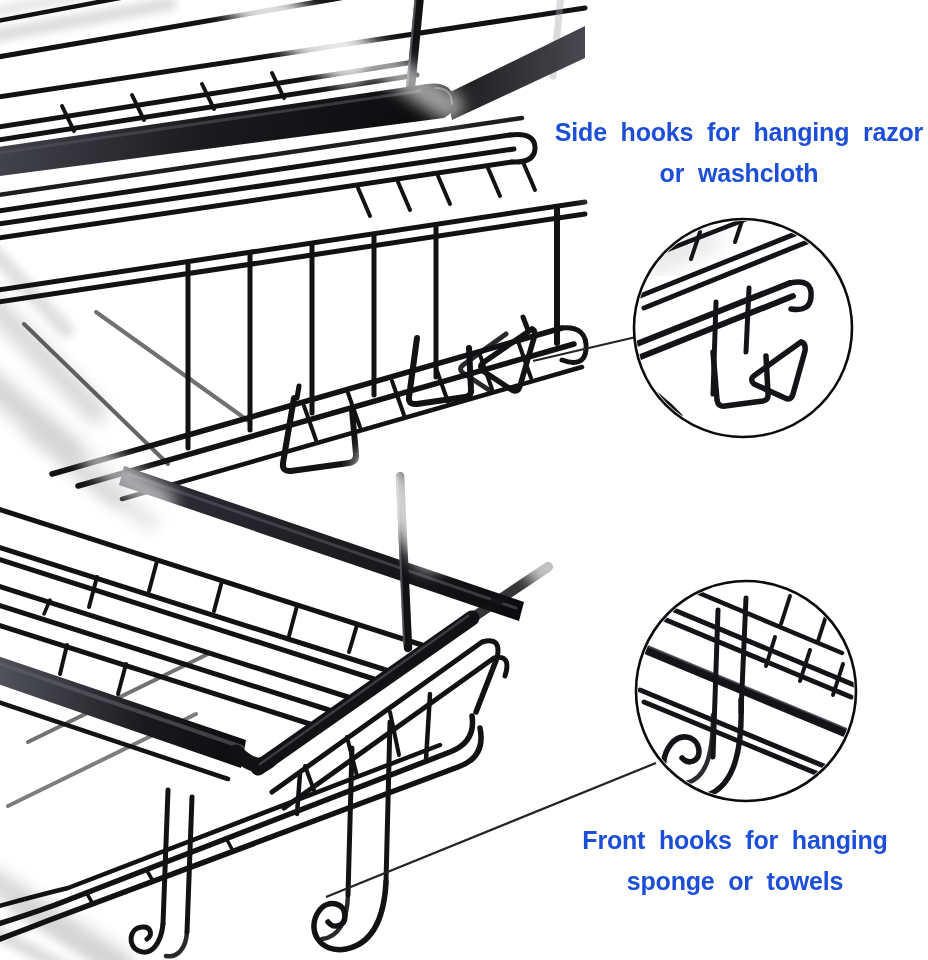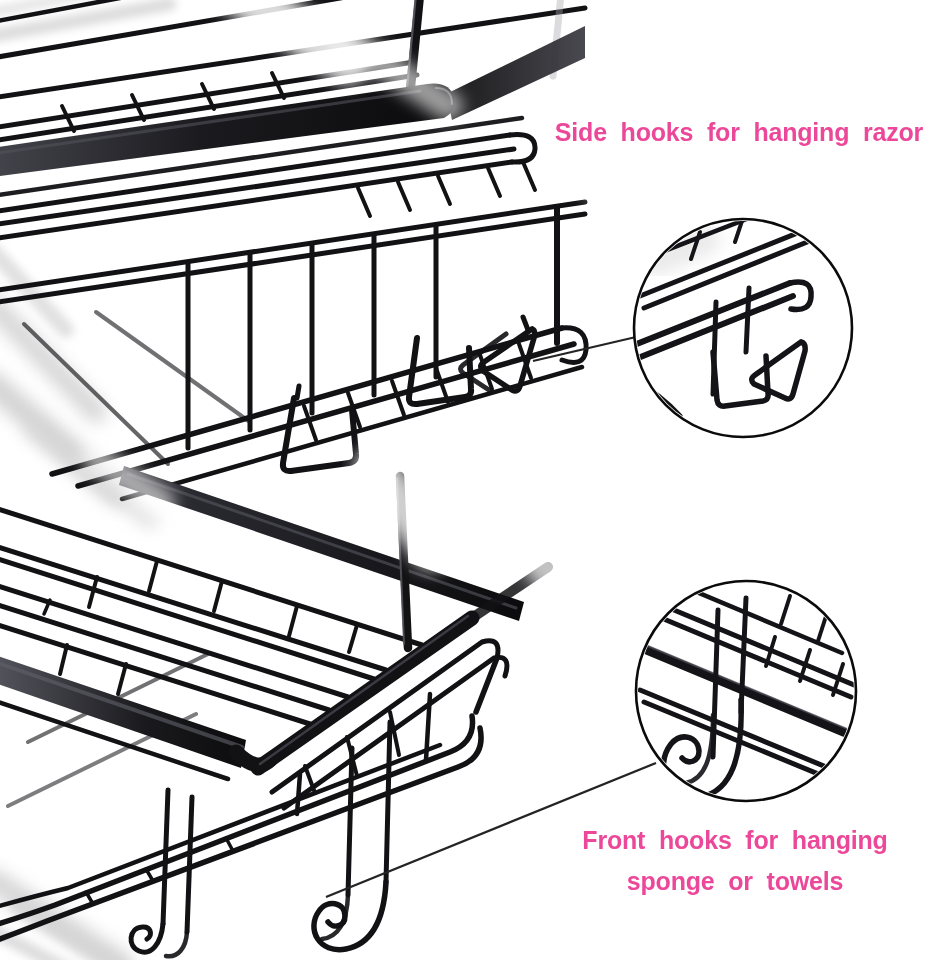--- a/index.html
+++ b/index.html
@@ -1,19 +1,19 @@
 <!DOCTYPE html>
 <html><head>
 <meta charset="utf-8">
 <style>
   html,body{margin:0;padding:0;background:#ffffff;}
   #canvas{position:relative;width:928px;height:960px;background:#ffffff;overflow:hidden;
           font-family:"Liberation Sans",sans-serif;}
   svg{position:absolute;left:0;top:0;}
-  .caption{position:absolute;text-align:center;color:#ec4899;
+  .caption{position:absolute;text-align:center;color:#1d4ed8;
            font-family:"Liberation Sans",sans-serif;font-weight:700;
            font-size:25px;line-height:41px;word-spacing:7px;letter-spacing:-0.2px;}
   #side-caption{left:550px;top:112px;width:378px;}
   #front-caption{left:540px;top:820px;width:390px;}
 </style>
 </head>
 <body>
 
 <div id="canvas">
 
@@ -245,19 +245,20 @@
     <path d="M 718,610 L 713,757" stroke-width="5"></path>
     <path d="M 746,598 L 741,712" stroke-width="5"></path>
     <path d="M 741,700 C 743,758 731,791 701,797 C 669,802 653,767 671,744 C 681,732 698,736 699,751 C 699,762 688,765 682,758" stroke-width="5.5"></path>
     <path d="M 713,715 C 713,760 704,779 686,783" stroke-width="4.5" opacity="0.9"></path>
   </g>
   <circle cx="746" cy="691" r="110" fill="none" stroke="#0b0b0b" stroke-width="2.6"></circle>
 </svg>
 
   <div id="side-caption" class="caption">
     <div>Side hooks for hanging razor</div>
+    <div>or washcloth</div>
   </div>
   <div id="front-caption" class="caption">
     <div>Front hooks for hanging</div>
     <div>sponge or towels</div>
   </div>
 
 </div>
 
 </body></html>

